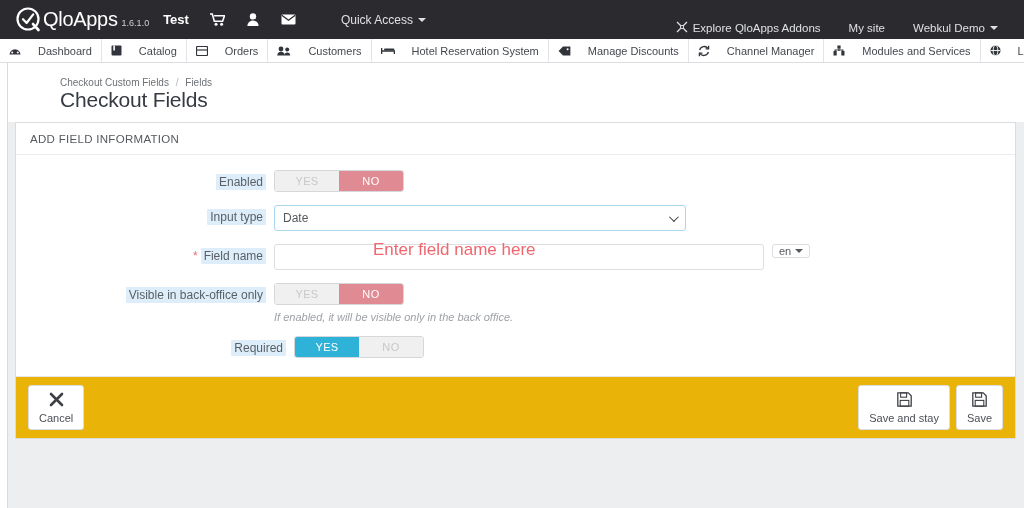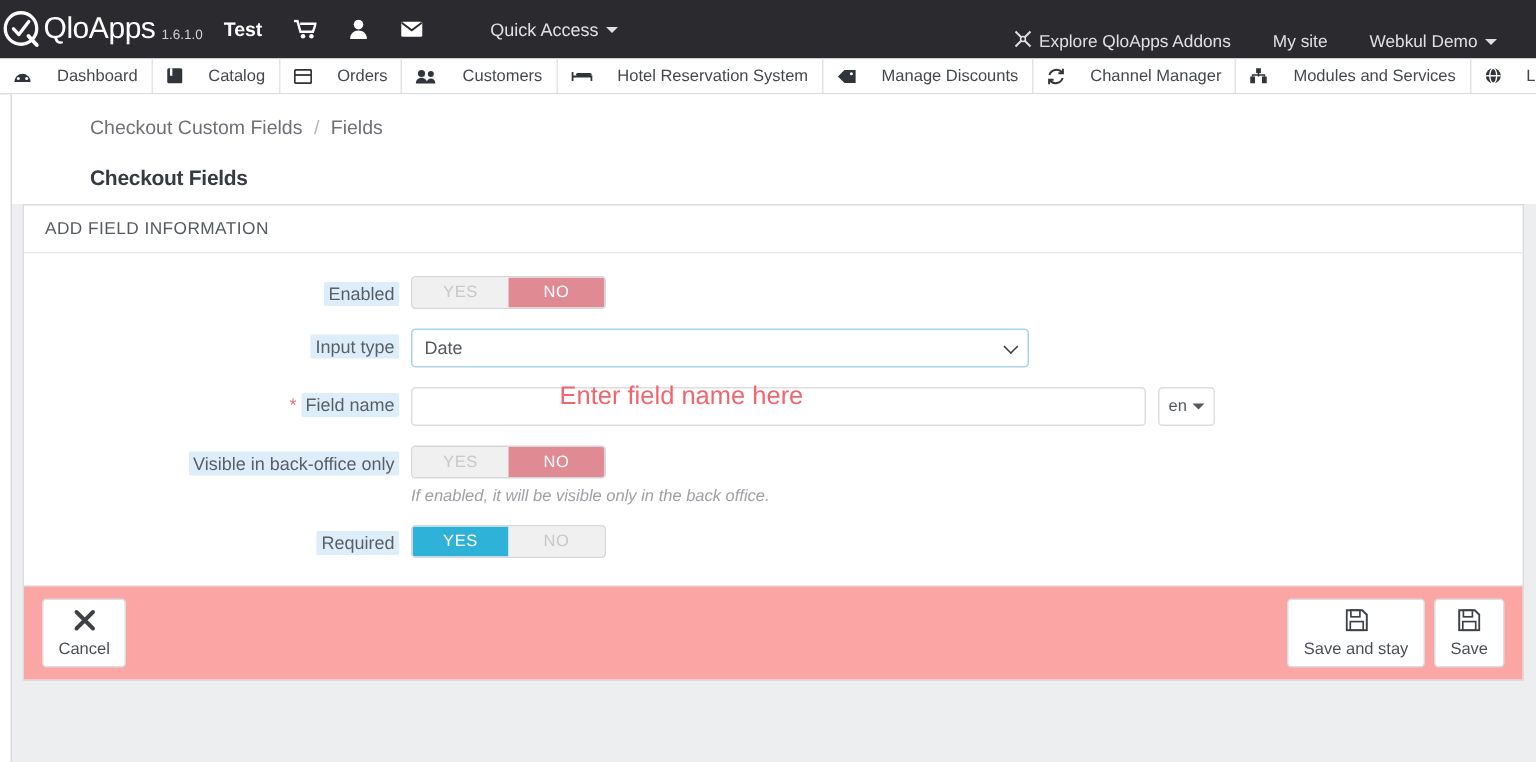--- a/index.html
+++ b/index.html
@@ -9,21 +9,21 @@
     background: #ffffff;
     overflow: hidden;
   }
 
   
   .topbar {
     height: 39px;
     background: #2b2b2f;
     display: flex;
     align-items: center;
-    padding: 0 12px 0 2px;
+    padding: 0 12px 0 16px;
     color: #cfd0d2;
     position: relative;
   }
   .brand {
     display: flex;
     align-items: center;
     gap: 0;
   }
   .brand-logo {
     width: 26px; height: 26px;
@@ -162,28 +162,28 @@
     flex: 1;
     background: #ffffff;
     position: relative;
   }
 
   .crumb-area {
     padding: 14px 0 10px 52px;
     background: #ffffff;
   }
   .breadcrumb {
-    font-size: 13px;
+    font-size: 10px;
     color: #6d7176;
-    margin-bottom: 18px;
+    margin-bottom: 0;
   }
   .breadcrumb .sep { color: #b3b6ba; padding: 0 4px; }
   .page-title {
-    font-size: 14px;
-    font-weight: bold;
+    font-size: 21px;
+    font-weight: normal;
     color: #363a41;
     letter-spacing: -0.2px;
   }
 
   
   .panel-wrap {
     background: #edeef0;
     padding: 0;
     min-height: 360px;
   }
@@ -286,21 +286,21 @@
   .overlay-hint {
     position: absolute;
     left: 99px;
     top: -4px;
     font-size: 17px;
     color: #f1666e;
     white-space: nowrap;
     pointer-events: none;
   }
   .lang-btn {
-    height: 26px;
+    height: 14px;
     min-width: 36px;
     border: 1px solid #dddee1;
     border-radius: 3px;
     background: #ffffff;
     display: flex;
     align-items: center;
     justify-content: center;
     gap: 4px;
     font-size: 11px;
     color: #55595f;
@@ -310,21 +310,21 @@
   .helper-text {
     font-size: 11px;
     color: #9ea1a6;
     font-style: italic;
     margin-top: 6px;
   }
 
   
   .panel-foot {
     border-top: 1px solid #e6e7e9;
-    background: #fca5a5;
+    background: #eab308;
     padding: 8px 12px;
     display: flex;
     align-items: center;
     min-height: 54px;
   }
   .btn-tall {
     border: 1px solid #dcdde0;
     border-radius: 3px;
     background: #ffffff;
     min-width: 46px;
@@ -582,21 +582,21 @@
             </div>
             <div class="form-field">
               <div class="switch">
                 <span class="sw-off-yes">YES</span>
                 <span class="sw-on-no">NO</span>
               </div>
               <div class="helper-text">If enabled, it will be visible only in the back office.</div>
             </div>
           </div>
 
-          <div class="form-row" style="margin-bottom:0;">
+          <div class="form-row" style="margin-bottom:0;padding-left:20px;">
             <div class="form-label">
               <span class="lbl-txt">Required</span>
             </div>
             <div class="form-field">
               <div class="switch">
                 <span class="sw-on-yes">YES</span>
                 <span class="sw-off-no">NO</span>
               </div>
             </div>
           </div>

